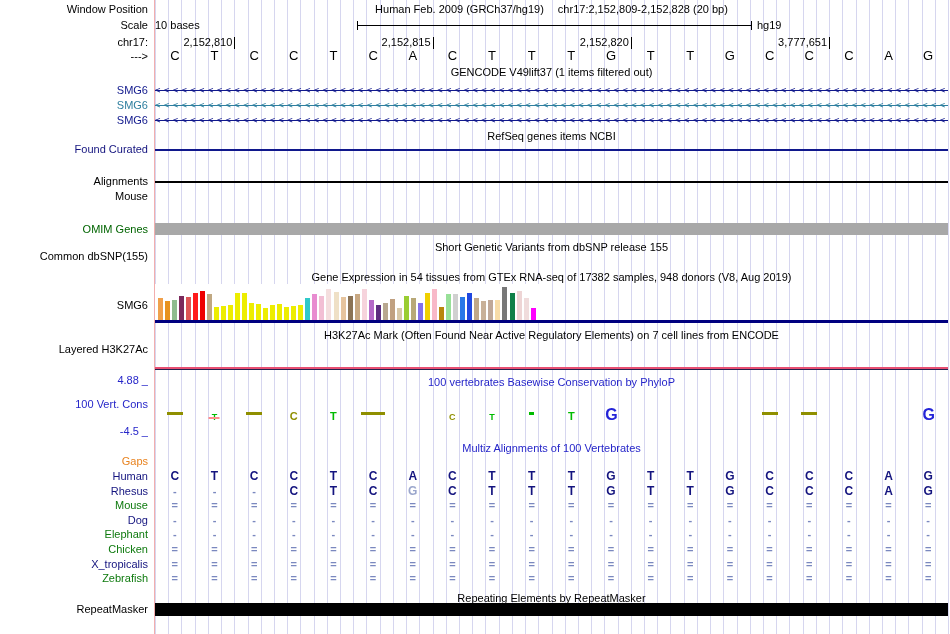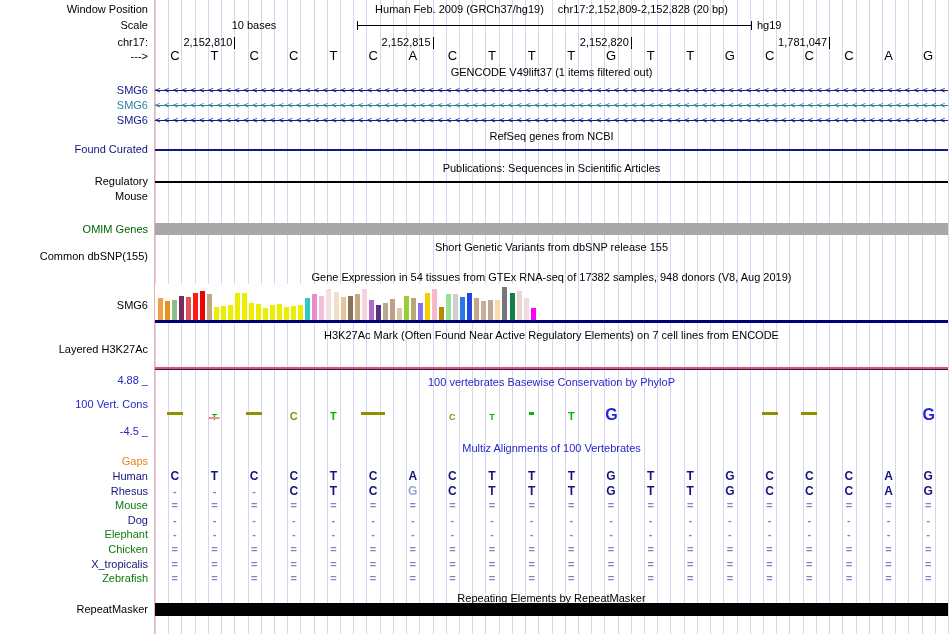--- a/index.html
+++ b/index.html
@@ -7,21 +7,21 @@
     position:relative;width:950px;height:634px;background:#fff;overflow:hidden;
     font-family:"Liberation Sans","DejaVu Sans",sans-serif;font-size:11px;color:#000;
   }
   .grid{position:absolute;left:155px;top:0;width:795px;height:634px;
     background:repeating-linear-gradient(90deg,#D6D6EF 0px,#D6D6EF 1px,transparent 1px,transparent 13.217px);}
   .sep{position:absolute;left:154px;top:0;width:1px;height:634px;background:#F2AEAE;}
   .lbl{position:absolute;left:0;width:148px;height:13px;line-height:13px;text-align:right;white-space:nowrap;}
   .title{position:absolute;left:155px;width:793px;height:13px;line-height:13px;text-align:center;white-space:nowrap;}
   .blue{color:#2626C9;} .navy{color:#14147F;} .dgreen{color:#006400;}
   .hdr-title{display:flex;justify-content:center;gap:14px;}
-  .scale-text{position:absolute;left:155px;top:19px;width:198px;height:13px;line-height:13px;text-align:center;}
+  .scale-text{position:absolute;left:155px;top:19px;width:198px;height:13px;line-height:13px;text-align:left;}
   .scale-bar{position:absolute;left:357px;top:21px;width:393px;height:9px;
     border-left:1px solid #000;border-right:1px solid #000;
     background:linear-gradient(#000,#000) center/100% 1px no-repeat;}
   .assembly{position:absolute;left:757px;top:19px;height:13px;line-height:13px;}
   .row{position:absolute;left:155px;width:793px;height:13px;}
   .tick-label{position:absolute;top:0;width:93px;height:13px;line-height:13px;text-align:right;}
   .tick-mark{position:absolute;top:1px;width:1px;height:12px;background:#000;}
   .base-cell{position:absolute;top:0;height:13px;line-height:13px;text-align:center;font-size:13px;color:#000;}
   .al-cell{position:absolute;top:0;height:13px;line-height:13px;text-align:center;font-size:12px;font-weight:bold;color:#14147F;}
   .sym-cell{position:absolute;top:0;height:13px;line-height:12px;text-align:center;font-size:11px;font-weight:bold;color:#7A88BF;}
@@ -60,21 +60,21 @@
   <div class="assembly">hg19</div>
 
   <div class="lbl" style="top:36px">chr17:</div>
   <div class="row" id="ruler-ticks" style="top:36px">
       <span class="tick-label" style="left: -15.7px;">2,152,810</span>
       <div class="tick-mark" style="left: 79.3px;"></div>
       <span class="tick-label" style="left: 182.55px;">2,152,815</span>
       <div class="tick-mark" style="left: 277.55px;"></div>
       <span class="tick-label" style="left: 380.8px;">2,152,820</span>
       <div class="tick-mark" style="left: 475.8px;"></div>
-      <span class="tick-label" style="left: 579.05px;">1,781,047</span>
+      <span class="tick-label" style="left: 579.05px;">3,777,651</span>
       <div class="tick-mark" style="left: 674.05px;"></div>
     </div>
 
   <div class="lbl" style="top:50px">---&gt;</div>
   <div class="row" id="ruler-bases" style="top:49px">
       <span class="base-cell" style="left: 0px; width: 39.65px;">C</span>
       <span class="base-cell" style="left: 39.65px; width: 39.65px;">T</span>
       <span class="base-cell" style="left: 79.3px; width: 39.65px;">C</span>
       <span class="base-cell" style="left: 118.95px; width: 39.65px;">C</span>
       <span class="base-cell" style="left: 158.6px; width: 39.65px;">T</span>
@@ -109,26 +109,25 @@
       <div class="gc-row" style="top: 15px;">
         <div style="position: absolute; left: 0px; top: 5px; width: 793px; height: 1px; background: rgb(46, 127, 159);"></div>
         <span class="gc-arrows" style="color: rgb(46, 127, 159);">&lt;&lt;&lt;&lt;&lt;&lt;&lt;&lt;&lt;&lt;&lt;&lt;&lt;&lt;&lt;&lt;&lt;&lt;&lt;&lt;&lt;&lt;&lt;&lt;&lt;&lt;&lt;&lt;&lt;&lt;&lt;&lt;&lt;&lt;&lt;&lt;&lt;&lt;&lt;&lt;&lt;&lt;&lt;&lt;&lt;&lt;&lt;&lt;&lt;&lt;&lt;&lt;&lt;&lt;&lt;&lt;&lt;&lt;&lt;&lt;&lt;&lt;&lt;&lt;&lt;&lt;&lt;&lt;&lt;&lt;&lt;&lt;&lt;&lt;&lt;&lt;&lt;&lt;&lt;&lt;&lt;&lt;&lt;&lt;&lt;&lt;&lt;&lt;&lt;&lt;&lt;&lt;&lt;&lt;</span>
       </div>
       <div class="gc-row" style="top: 30px;">
         <div style="position: absolute; left: 0px; top: 5px; width: 793px; height: 1px; background: rgb(16, 24, 140);"></div>
         <span class="gc-arrows" style="color: rgb(16, 24, 140);">&lt;&lt;&lt;&lt;&lt;&lt;&lt;&lt;&lt;&lt;&lt;&lt;&lt;&lt;&lt;&lt;&lt;&lt;&lt;&lt;&lt;&lt;&lt;&lt;&lt;&lt;&lt;&lt;&lt;&lt;&lt;&lt;&lt;&lt;&lt;&lt;&lt;&lt;&lt;&lt;&lt;&lt;&lt;&lt;&lt;&lt;&lt;&lt;&lt;&lt;&lt;&lt;&lt;&lt;&lt;&lt;&lt;&lt;&lt;&lt;&lt;&lt;&lt;&lt;&lt;&lt;&lt;&lt;&lt;&lt;&lt;&lt;&lt;&lt;&lt;&lt;&lt;&lt;&lt;&lt;&lt;&lt;&lt;&lt;&lt;&lt;&lt;&lt;&lt;&lt;&lt;&lt;&lt;&lt;</span>
       </div>
     </div>
 
-  <div class="title" style="top:130px">RefSeq genes from NCBI</div>
+  <div class="title" style="top:130px">RefSeq genes items NCBI</div>
   <div class="lbl navy" style="top:143px">Found Curated</div>
   <div class="hline" id="refseq-line" style="top: 149px; height: 2px; background: rgb(16, 24, 140);"></div>
 
-  <div class="title" style="top:162px">Publications: Sequences in Scientific Articles</div>
-  <div class="lbl" style="top:175px">Regulatory</div>
+  <div class="lbl" style="top:175px">Alignments</div>
   <div class="hline" id="pubs-line" style="top: 181px; height: 2px; background: rgb(0, 0, 0);"></div>
   <div class="lbl" style="top:190px">Mouse</div>
 
   <div class="lbl dgreen" style="top:223px">OMIM Genes</div>
   <div class="hline" id="omim-bar" style="top: 223px; height: 12px; background: rgb(168, 168, 168);"></div>
 
   <div class="title" style="top:241px">Short Genetic Variants from dbSNP release 155</div>
   <div class="lbl" style="top:250px">Common dbSNP(155)</div>
 
   <div class="title" style="top:271px">Gene Expression in 54 tissues from GTEx RNA-seq of 17382 samples, 948 donors (V8, Aug 2019)</div>

